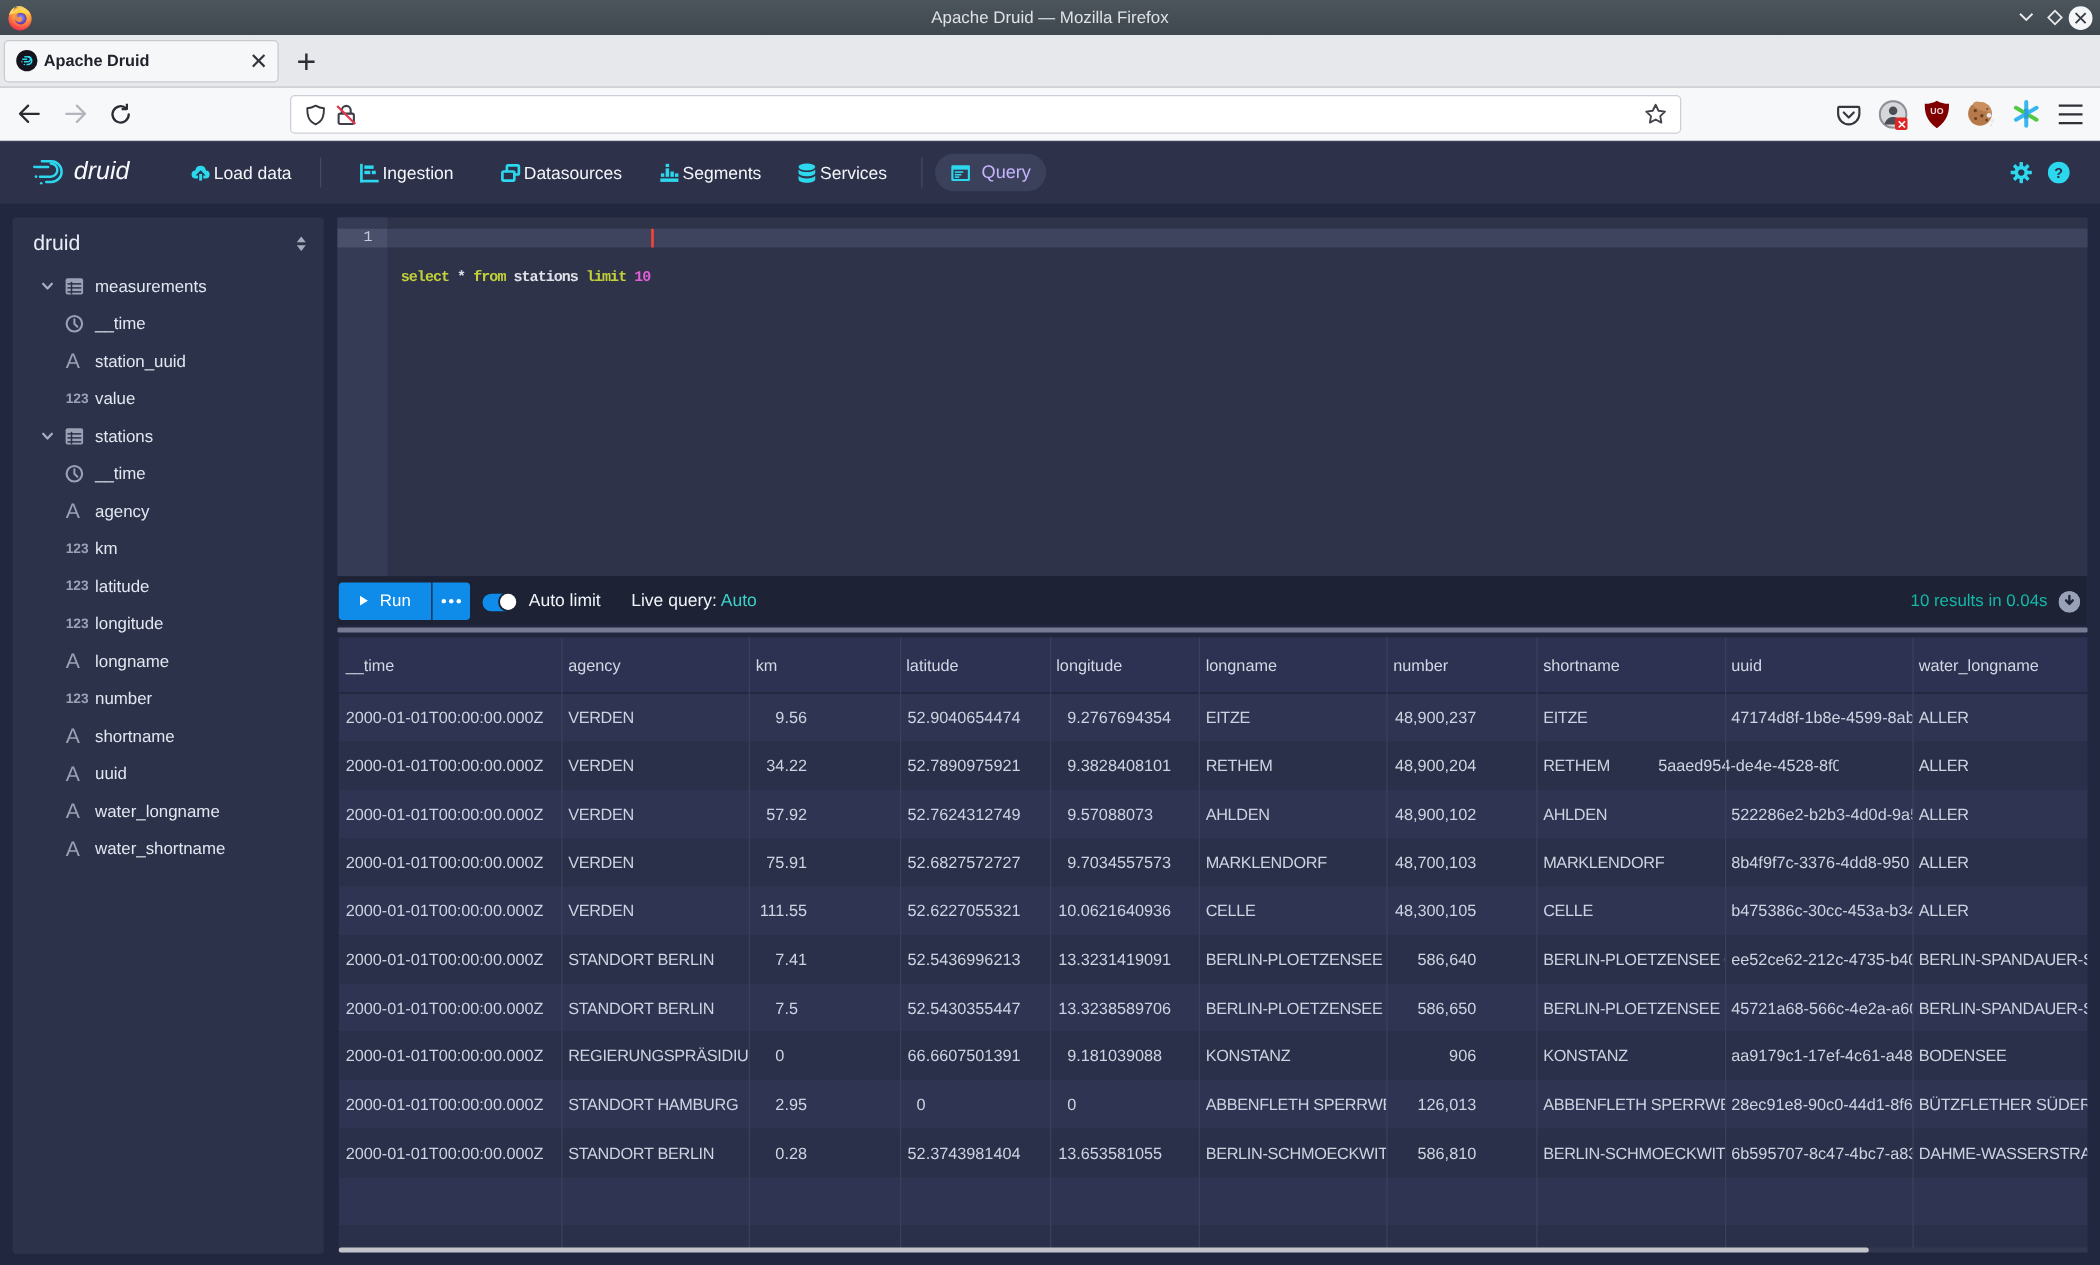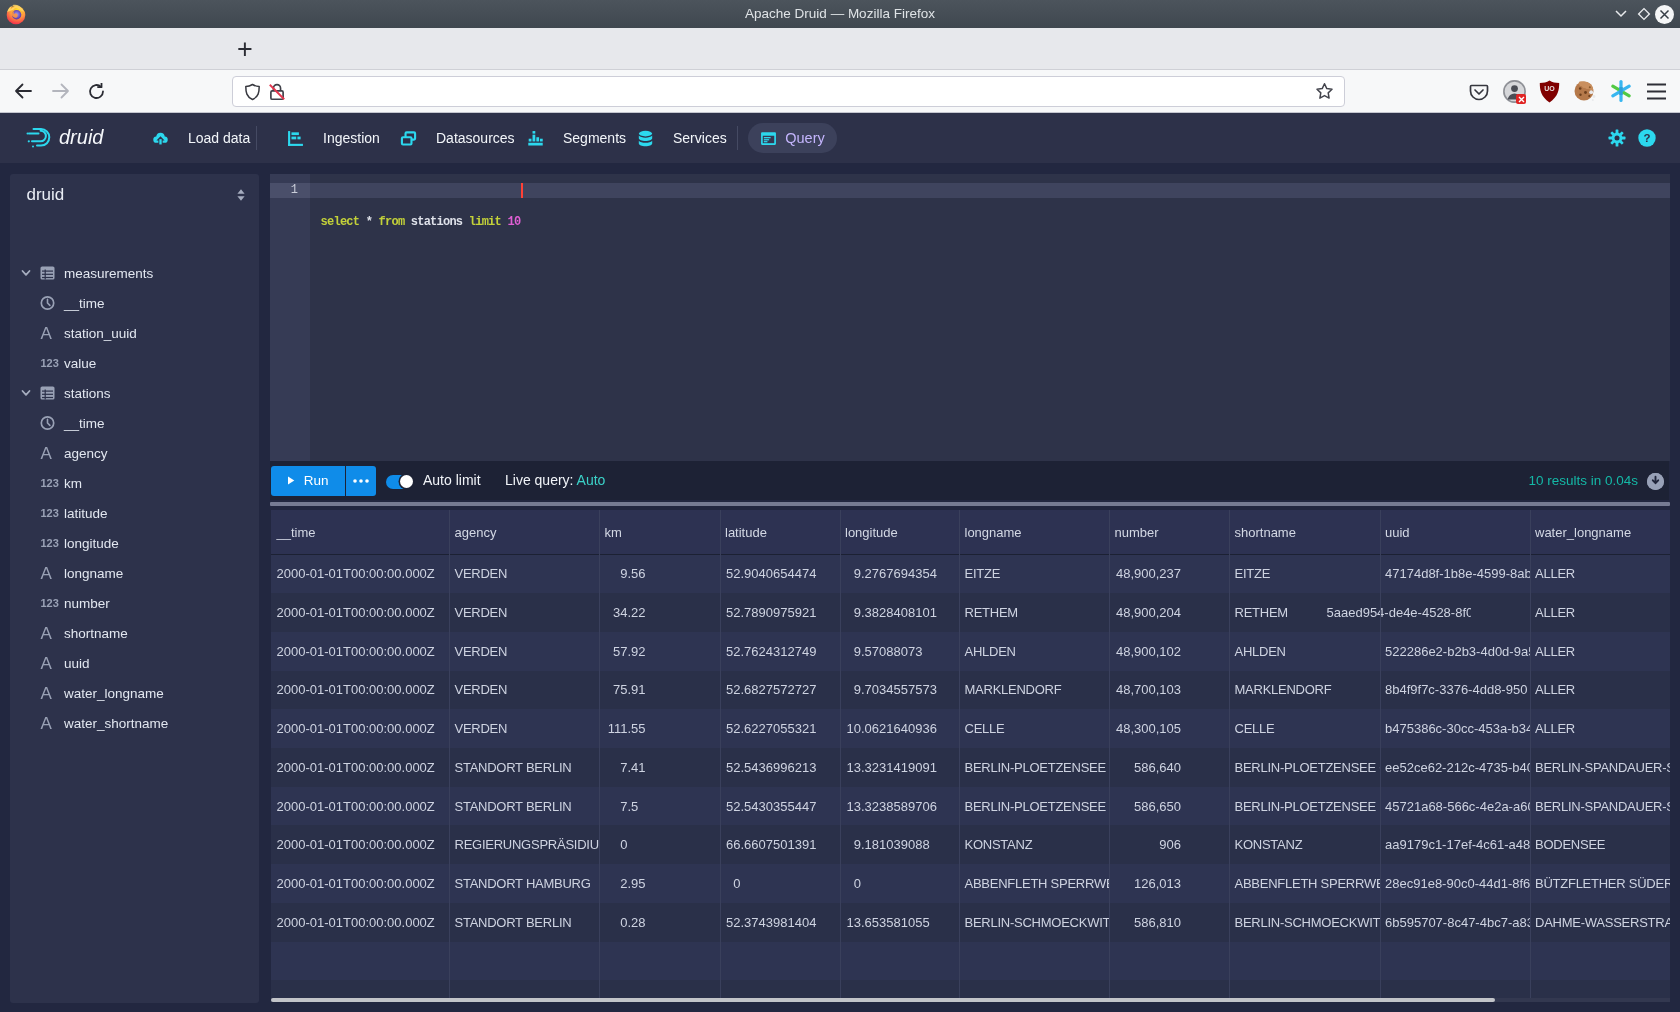--- a/index.html
+++ b/index.html
@@ -17,28 +17,28 @@
 #tab .tabclose { position:absolute; right:3px; top:5px; width:24px; height:22px; color:#33343c; font-size:18px; text-align:center; line-height:23px;}
 #newtab { position:absolute; left:231px; top:8px; width:28px; height:28px; color:#2c2d35; font-size:27px; font-weight:400; text-align:center; line-height:27px;}
 
 #urlrow { position:absolute; left:0; top:70px; width:1680px; height:43px; background:#f7f8f9; border-bottom:1px solid #c4c6cf;}
 #urlbox { position:absolute; left:232px; top:6px; width:1113px; height:31px; background:#ffffff; border:1px solid #cdced8; border-radius:4px; }
 #urltext { position:absolute; left:61px; top:0; height:29px; line-height:29px; font-size:15px; color:#17171c; }
 #urltext .dim { color:#6b6b74; }
 
 #appbar { position:absolute; left:0; top:113px; width:1680px; height:50px; background:#2d3149; }
 #appbar .sep { position:absolute; top:13px; width:1px; height:24px; background:#454a63; }
-.navitem { position:absolute; top:0; height:50px; display:flex; align-items:center; gap:19px;
+.navitem { position:absolute; top:0; height:50px; display:flex; align-items:center; gap:2px;
   color:#f3f6fa; font-size:14px; }
 #querypill { position:absolute; left:748px; top:10px; width:89px; height:30px; background:#3c415b;
   border-radius:15px; display:flex; align-items:center; justify-content:center; gap:8px; color:#c4b5fd; font-size:14.5px;}
 
 #sidebar { position:absolute; left:10px; top:174px; width:249px; height:829px; background:#2d324b; border-radius:3px; }
 #sbtitle { position:absolute; left:16.5px; top:11px; font-size:17px; color:#e9edf5; }
-.trow { position:absolute; left:0; width:249px; height:30px;margin-top:44px; }
+.trow { position:absolute; left:12px; width:249px; height:30px; }
 .trow .lbl { position:absolute; left:54px; top:50%; transform:translateY(-50%); font-size:13.5px; color:#e2e7f0; }
 .trow .chev { position:absolute; left:9.5px; top:50%; transform:translateY(-50%); width:12px; height:12px;}
 .trow .ticon { position:absolute; left:30px; top:50%; transform:translateY(-50%); width:15px; height:15px;}
 .trow .aicon { position:absolute; left:30.5px; top:50%; transform:translateY(-50%); width:16px; font-size:17px; color:#99a1b5; text-align:left; line-height:17px;}
 .trow .nicon { position:absolute; left:30.5px; top:50%; transform:translateY(-50%); width:20px; font-size:11px; font-weight:700; color:#99a1b5; letter-spacing:0px;}
 
 #editor { position:absolute; left:270px; top:174px; width:1400px; height:287px; background:#2e3349; }
 #gutter { position:absolute; left:0; top:0; width:40px; height:287px; background:#363b55; }
 #curline { position:absolute; left:40px; top:8.8px; width:1360px; height:14.9px; background:#3f445e; }
 #gutter1 { position:absolute; left:0; top:8.8px; width:40px; height:14.9px; background:#4a4f6a; color:#c9cdd9;
@@ -107,20 +107,34 @@
     </svg>
   <svg style="position:absolute;right:29px;top:7px" width="14" height="14" viewBox="0 0 14 14">
       <rect x="3.2" y="3.2" width="7.6" height="7.6" fill="none" stroke="#e8eaec" stroke-width="1.4" transform="rotate(45 7 7)"></rect>
     </svg>
   <div style="position:absolute;right:6px;top:5px;width:19px;height:19px;border-radius:50%;background:#f4f5f6"></div>
   <svg style="position:absolute;right:10px;top:9px" width="11" height="11" viewBox="0 0 11 11">
       <path d="M1.5 1.5l8 8M9.5 1.5l-8 8" stroke="#363d45" stroke-width="1.5"></path>
     </svg>
 </div>
 <div id="tabbar">
+  <div id="tab">
+    <div style="position:absolute;left:9px;top:7px;width:17px;height:17px;border-radius:50%;background:#16141f"></div>
+    <svg style="position:absolute;left:12px;top:10px" width="11" height="11" viewBox="0 0 16 16">
+      <g fill="none" stroke="#2cd8ee" stroke-width="1.7">
+          <path d="M5 3.5h4.2a4.5 4.5 0 0 1 0 9H7.5"></path>
+          <path d="M2.5 6.4h5.8"></path>
+          <path d="M4.6 9.4h4.6a2 2 0 0 0 0-5.9"></path>
+        </g>
+      <circle cx="2.2" cy="9.4" r="0.9" fill="#2cd8ee"></circle>
+        <circle cx="5" cy="12.5" r="0.9" fill="#2cd8ee"></circle>
+    </svg>
+    <div class="tabtitle">Apache Druid</div>
+    <div class="tabclose">✕</div>
+  </div>
   <div id="newtab">+</div>
 </div>
 <div id="urlrow">
   <svg style="position:absolute;left:13px;top:82px;top:12px" width="20" height="18" viewBox="0 0 20 18">
       <path d="M18 9H3M9.5 2.5L3 9l6.5 6.5" fill="none" stroke="#2a2b33" stroke-width="1.8" stroke-linecap="round" stroke-linejoin="round"></path>
     </svg>
   <svg style="position:absolute;left:51px;top:12px" width="20" height="18" viewBox="0 0 20 18">
       <path d="M2 9h15M10.5 2.5L17 9l-6.5 6.5" fill="none" stroke="#b3b5bd" stroke-width="1.8" stroke-linecap="round" stroke-linejoin="round"></path>
     </svg>
   <svg style="position:absolute;left:87px;top:12px" width="19" height="19" viewBox="0 0 19 19">

